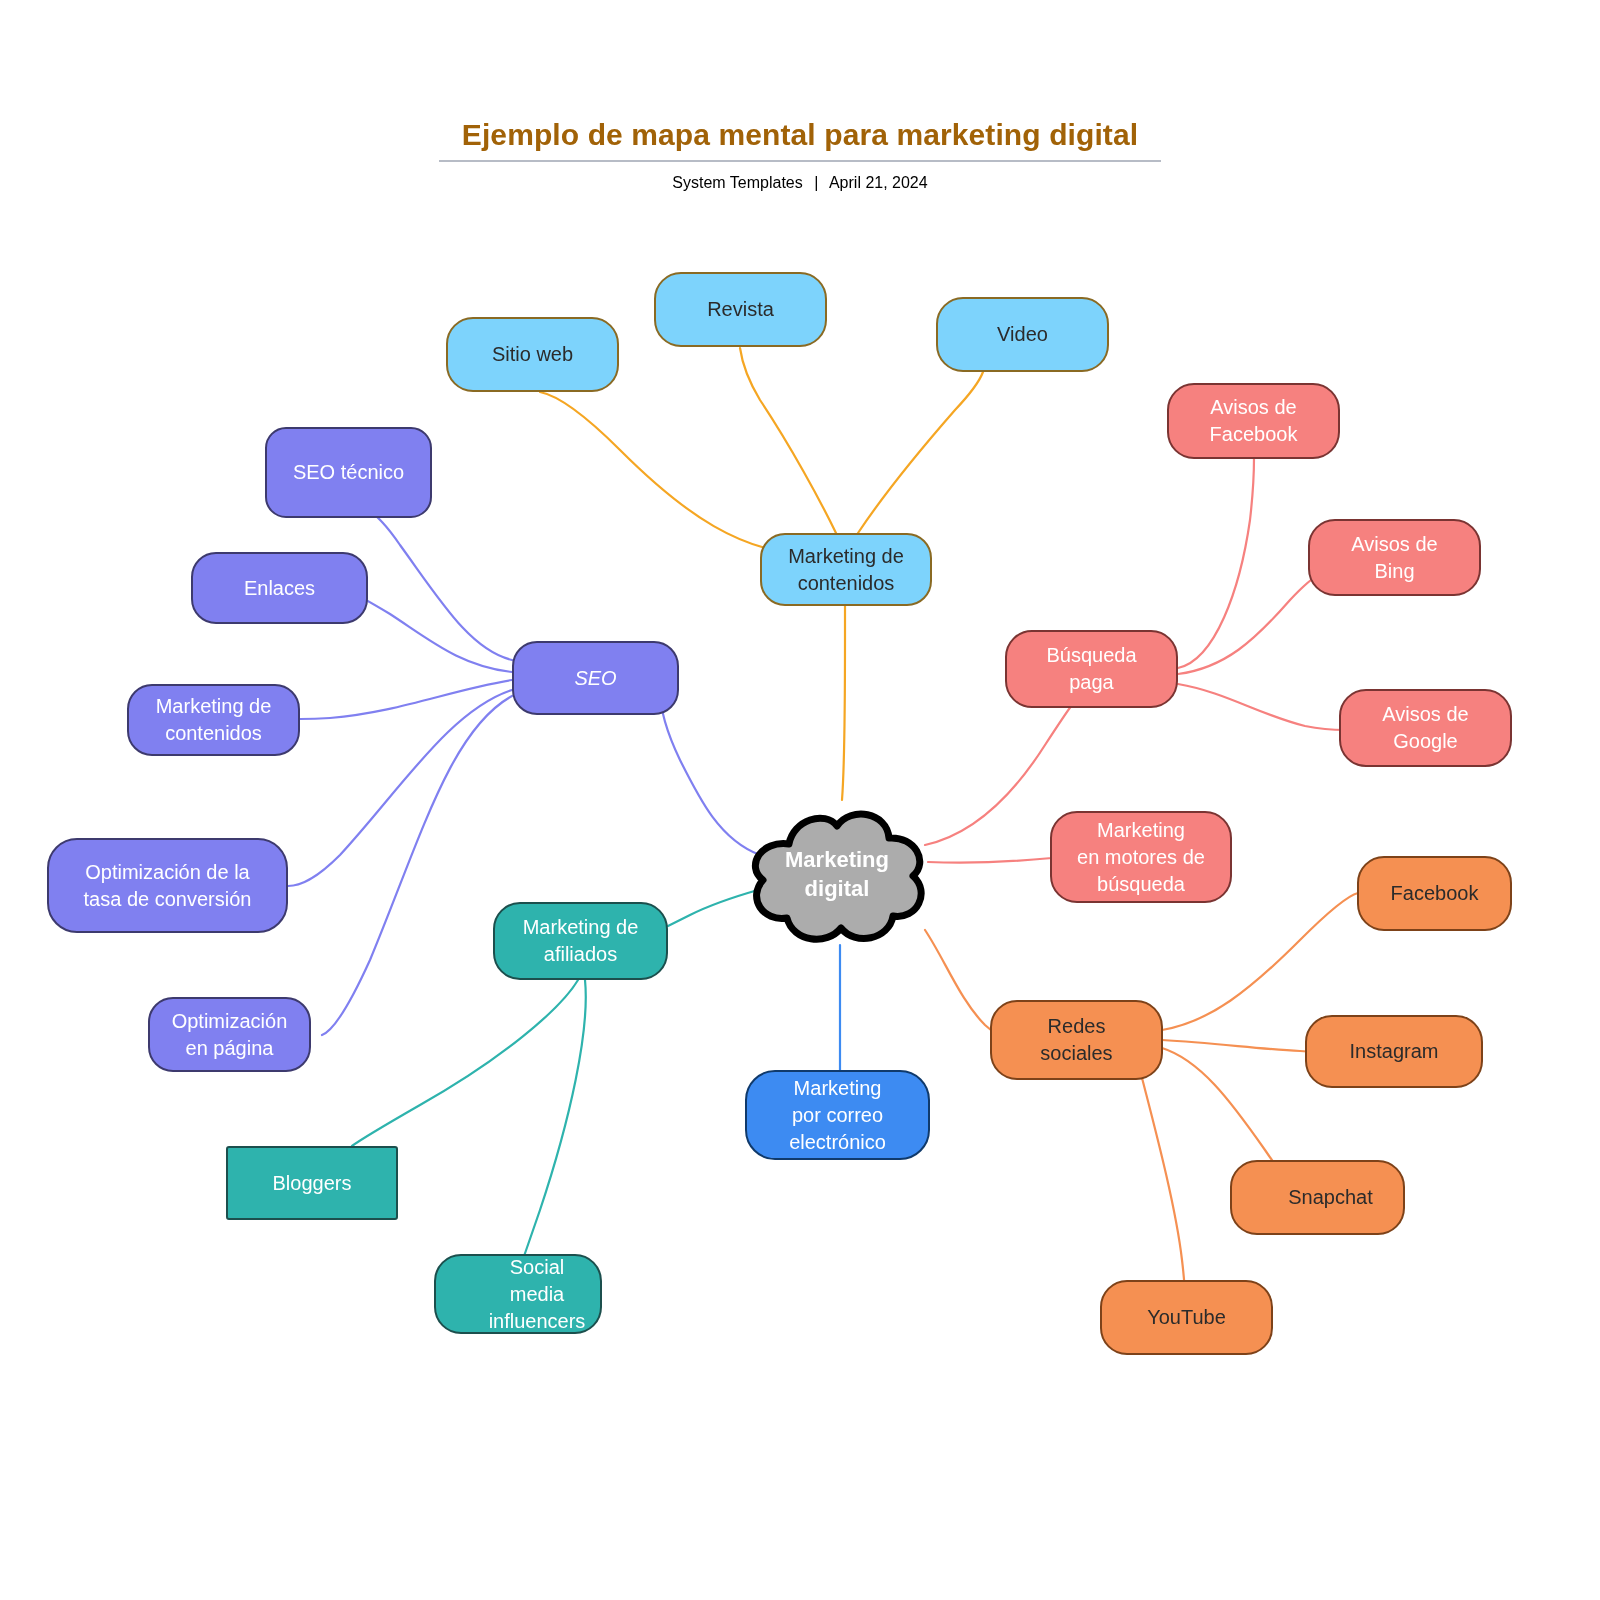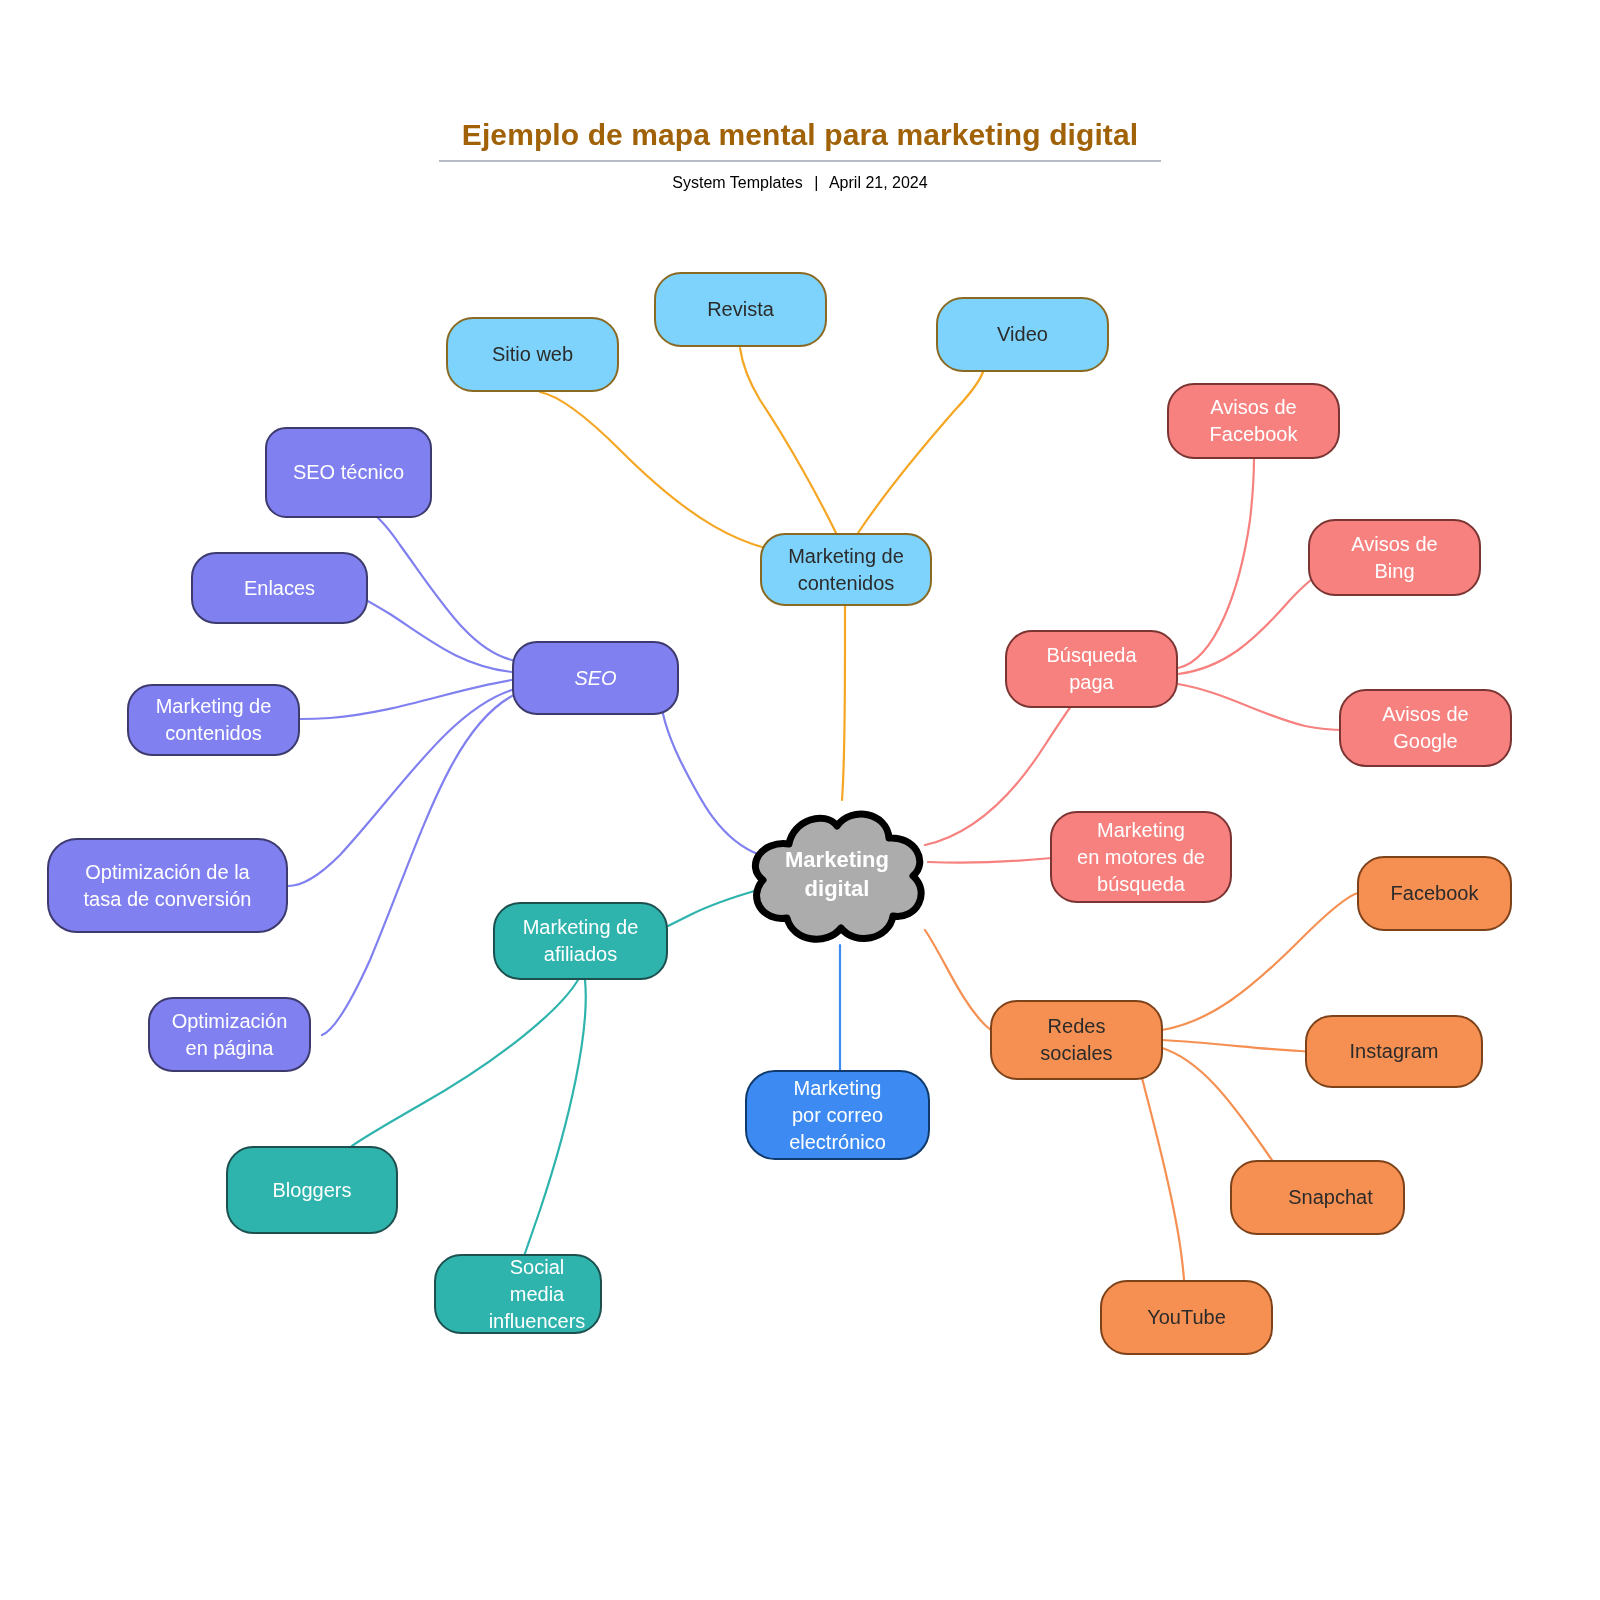--- a/index.html
+++ b/index.html
@@ -263,21 +263,21 @@
 
   <div class="node t-orange" style="left:1100px; top:1280px; width:173px; height:75px; border-radius:27px;">
     <span>YouTube</span>
   </div>
 
   <div class="node t-teal" style="left:493px; top:902px; width:175px; height:78px; border-radius:27px;">
     <span>Marketing de
 afiliados</span>
   </div>
 
-  <div class="node t-teal" style="left:226px; top:1146px; width:172px; height:88px; border-radius:27px;">
+  <div class="node t-teal" style="left:226px; top:1146px; width:172px; height:74px; border-radius:3px;">
     <span>Bloggers</span>
   </div>
 
   <div class="node t-teal" style="left:434px; top:1254px; width:168px; height:80px; border-radius:27px;padding-left:48px;">
     <span>Social media
 influencers</span>
   </div>
 
   <div class="node t-blue" style="left:745px; top:1070px; width:185px; height:90px; border-radius:30px;">
     <span>Marketing

